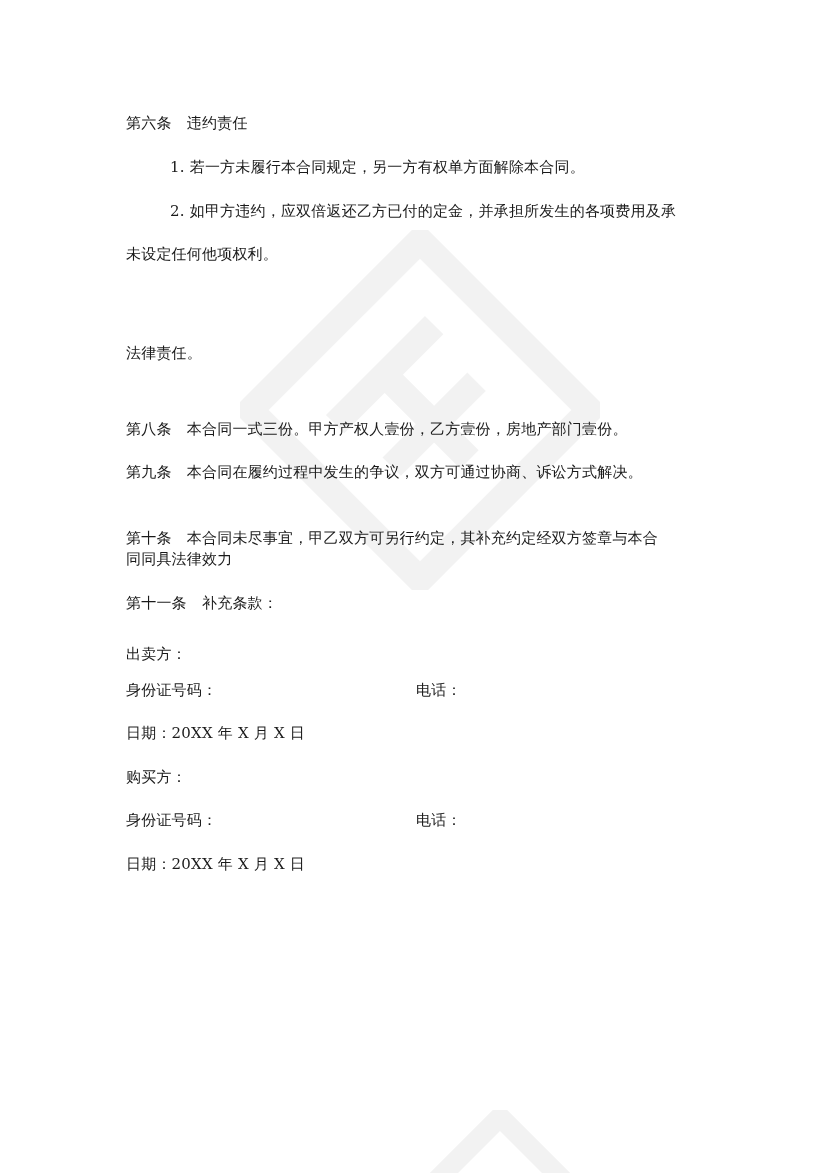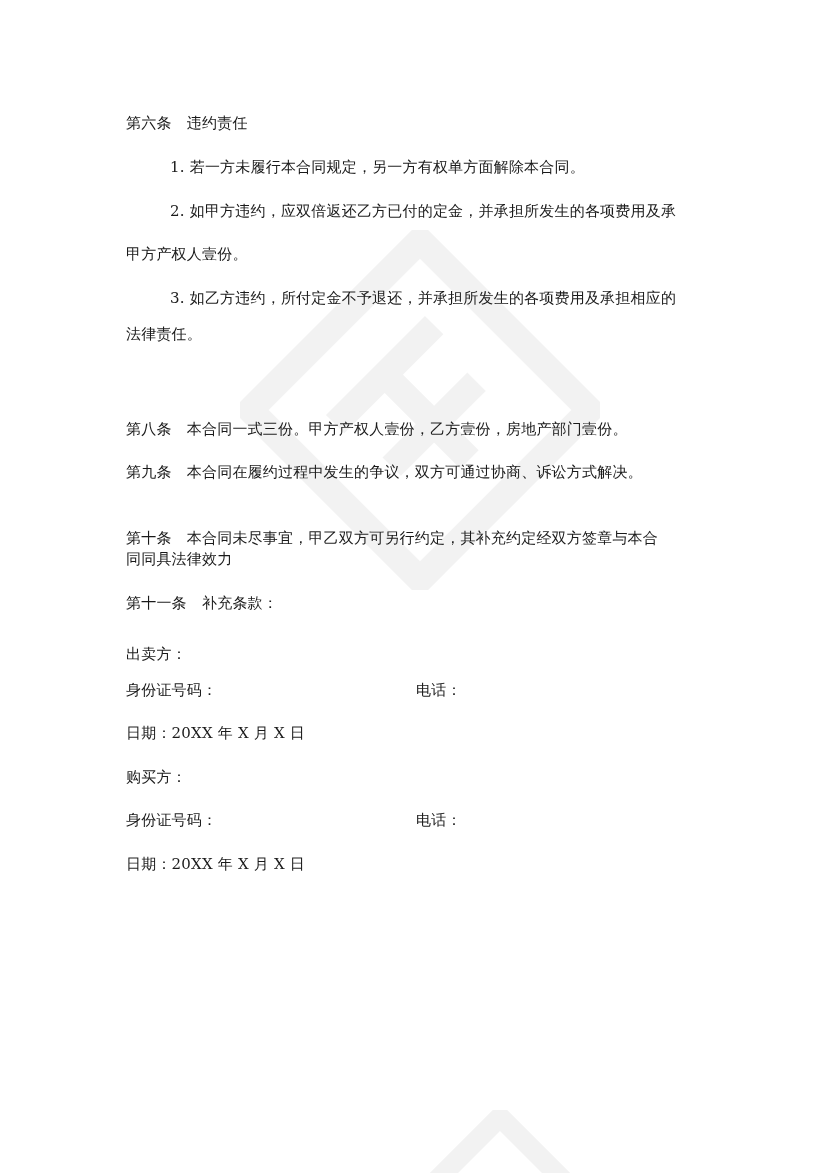--- a/index.html
+++ b/index.html
@@ -54,23 +54,22 @@
   <svg class="watermark" style="left:380px; top:1110px;" width="240" height="240" viewBox="0 0 240 240">
     <g transform="rotate(45 120 120)" fill="none" stroke="#333" stroke-width="20">
       <rect x="40" y="40" width="160" height="160"></rect>
       <path d="M80 90 L160 90 M120 90 L120 170"></path>
     </g>
   </svg>
 
   <div class="line" style="top:113px;">第六条　违约责任</div>
   <div class="line indent" style="top:157px;">1. 若一方未履行本合同规定，另一方有权单方面解除本合同。</div>
   <div class="line indent" style="top:201px;">2. 如甲方违约，应双倍返还乙方已付的定金，并承担所发生的各项费用及承</div>
-  <div class="line" style="top:244px;">甲方产权人壹份。</div>
-  <div class="line indent" style="top:288px;">3. 如乙方违约，所付定金不予退还，并承担所发生的各项费用及承担相应的</div>
-  <div class="line" style="top:324px;">法律责任。</div>
+  <div class="line" style="top:244px;">未设定任何他项权利。</div>
+  <div class="line" style="top:343px;">法律责任。</div>
   <div class="line" style="top:419px;">第八条　本合同一式三份。甲方产权人壹份，乙方壹份，房地产部门壹份。</div>
   <div class="line" style="top:462px;">第九条　本合同在履约过程中发生的争议，双方可通过协商、诉讼方式解决。</div>
   <div class="line" style="top:528px;">第十条　本合同未尽事宜，甲乙双方可另行约定，其补充约定经双方签章与本合</div>
   <div class="line" style="top:549px;">同同具法律效力</div>
   <div class="line" style="top:593px;">第十一条　补充条款：</div>
 
   <div class="line" style="top:644px;">出卖方：</div>
   <div class="line" style="top:680px;">身份证号码：</div>
   <div class="line right-label" style="top:680px;">电话：</div>
   <div class="line" style="top:723px;">日期：20XX 年 X 月 X 日</div>

